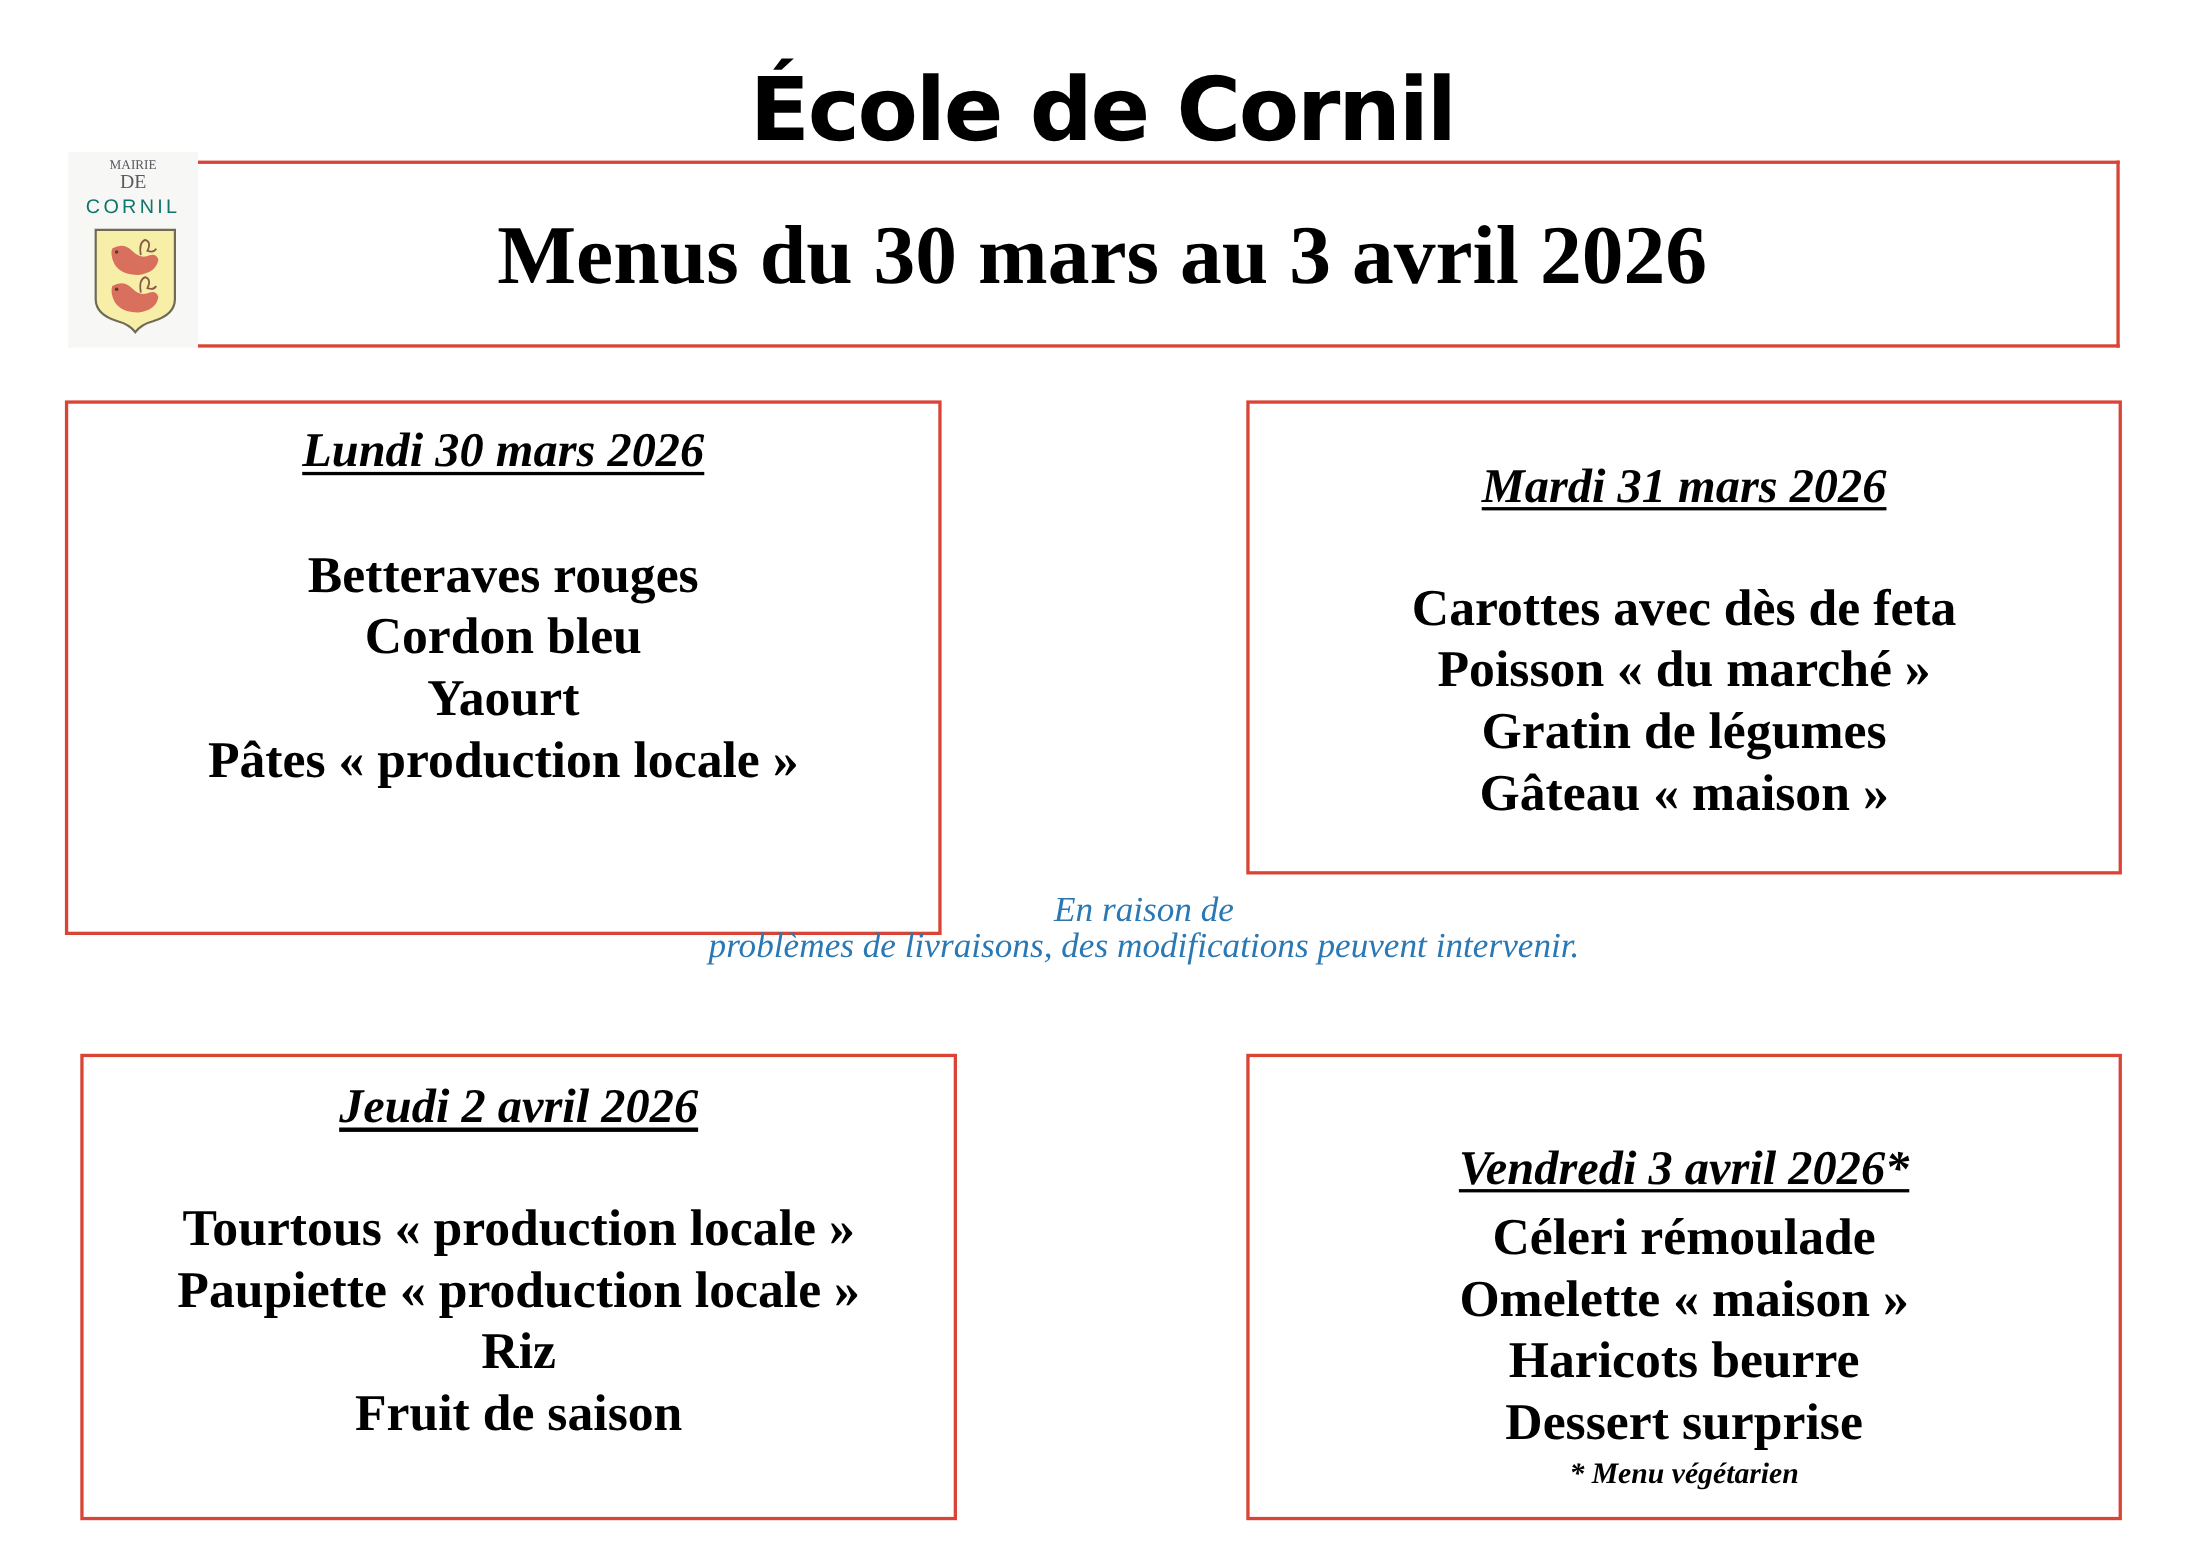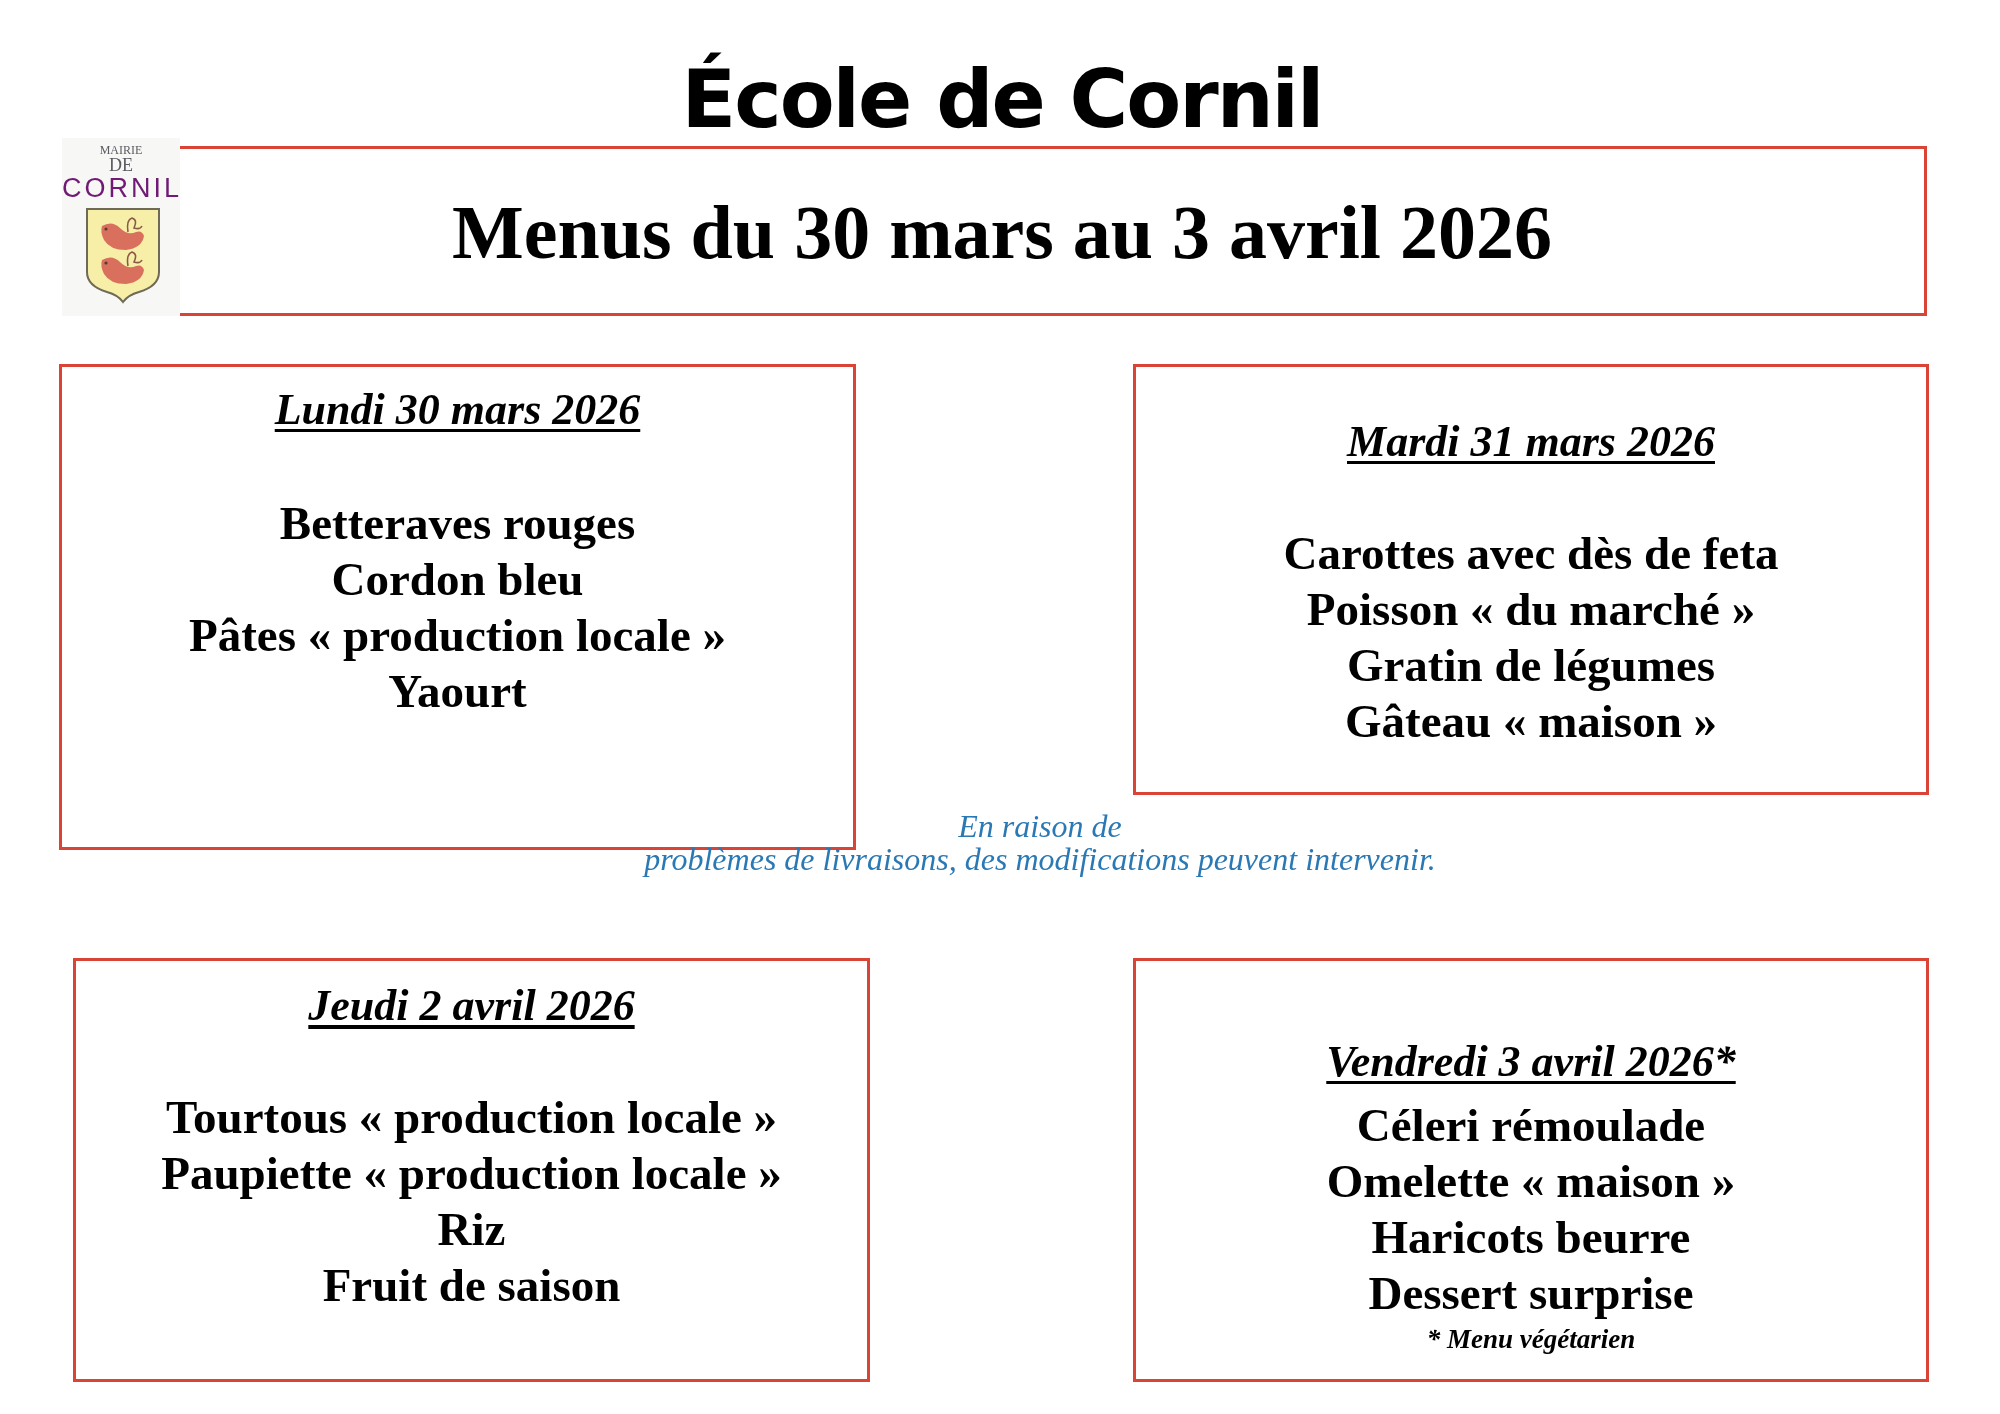--- a/index.html
+++ b/index.html
@@ -18,21 +18,21 @@
   .logo {
     left: 62px; top: 138px; width: 118px; height: 178px;
     background: #f7f7f5;
   }
   .logo .l1, .logo .l2, .logo .l3 {
     position: absolute; left: 0; width: 118px; text-align: center;
     font-family: "Liberation Serif", serif; color: #5a5a62;
   }
   .logo .l1 { top: 5px; font-size: 12px; line-height: 14px; letter-spacing: 0px; }
   .logo .l2 { top: 20px; font-size: 18px; line-height: 14px; }
-  .logo .l3 { top: 38px; font-size: 27px; line-height: 24px; letter-spacing: 3px; font-family: "Liberation Sans", sans-serif; color: #701a75; }
+  .logo .l3 { top: 38px; font-size: 18px; line-height: 24px; letter-spacing: 3px; font-family: "Liberation Sans", sans-serif; color: #0f766e; }
   .logo svg { position: absolute; left: 22px; top: 68px; }
   .header-box {
     left: 180px; top: 146px; width: 1747px; height: 170px;
     border-top: 3px solid #d94436; border-bottom: 3px solid #d94436; border-right: 3px solid #d94436;
     box-sizing: border-box;
   }
   .header-title {
     left: 0; width: 2004px; top: 190px; text-align: center;
     font-family: "Liberation Serif", serif; font-weight: bold;
     font-size: 76px; line-height: 84px; color: #000;
@@ -89,22 +89,22 @@
     <circle cx="22" cy="57" r="1.6" fill="#5a3a30"></circle>
   </svg>
 </div>
 <div class="abs header-title">Menus du 30 mars au 3 avril 2026</div>
 
 <div class="abs day-box box1">
   <div class="day-heading" style="top:18px;">Lundi 30 mars 2026</div>
   <div class="day-items" style="top:128px;">
     <div>Betteraves rouges</div>
     <div>Cordon bleu</div>
+    <div>Yaourt</div>
     <div>Pâtes « production locale »</div>
-    <div>Yaourt</div>
   </div>
 </div>
 
 <div class="abs day-box box2">
   <div class="day-heading" style="top:50px;">Mardi 31 mars 2026</div>
   <div class="day-items" style="top:158px;">
     <div>Carottes avec dès de feta</div>
     <div>Poisson « du marché »</div>
     <div>Gratin de légumes</div>
     <div>Gâteau « maison »</div>

